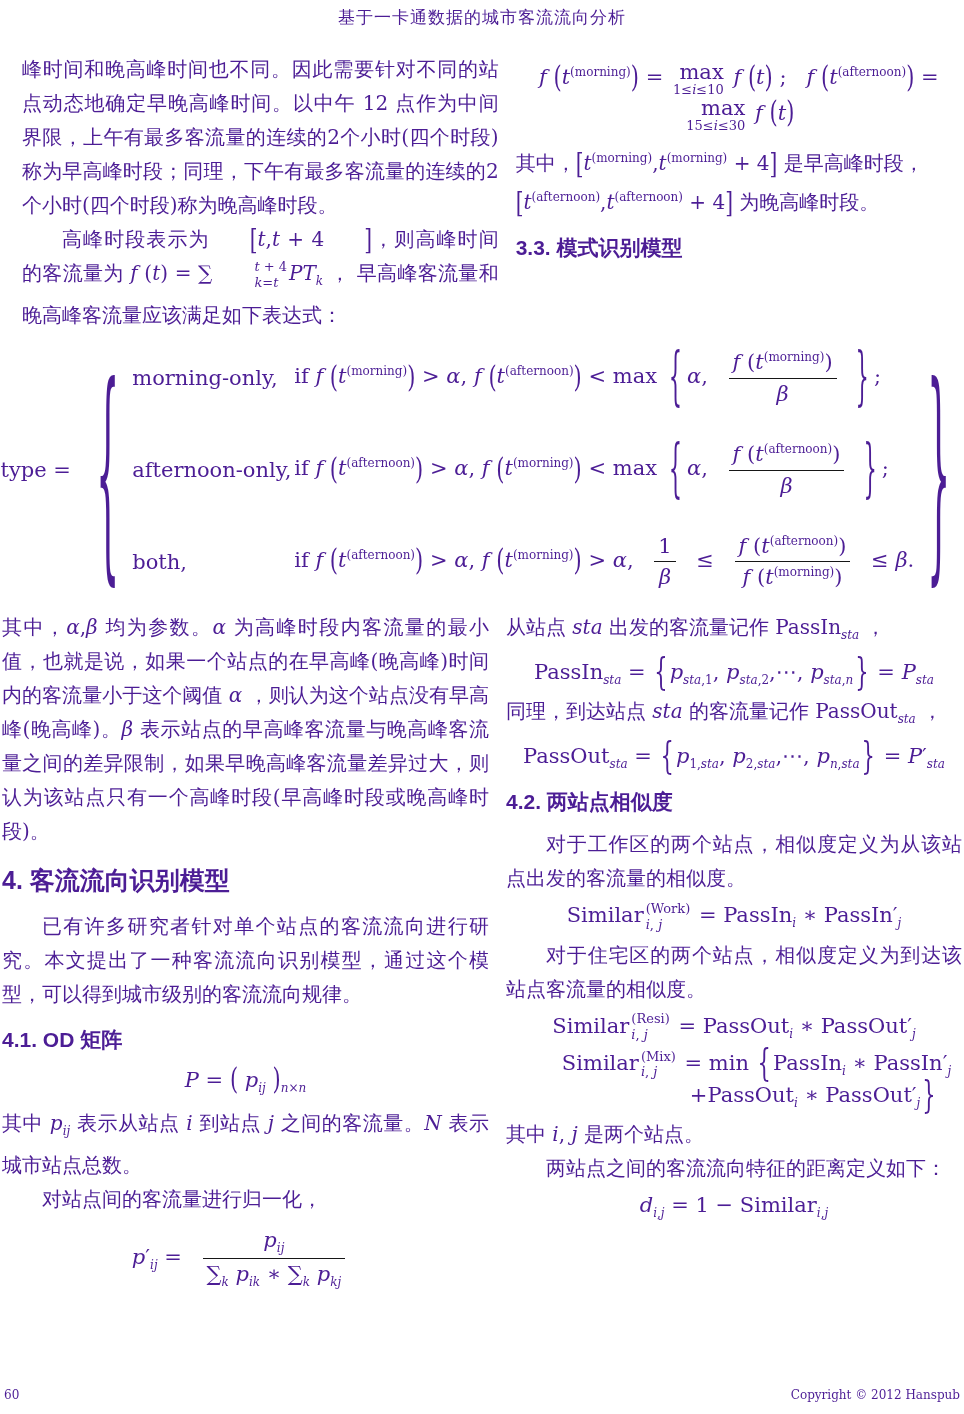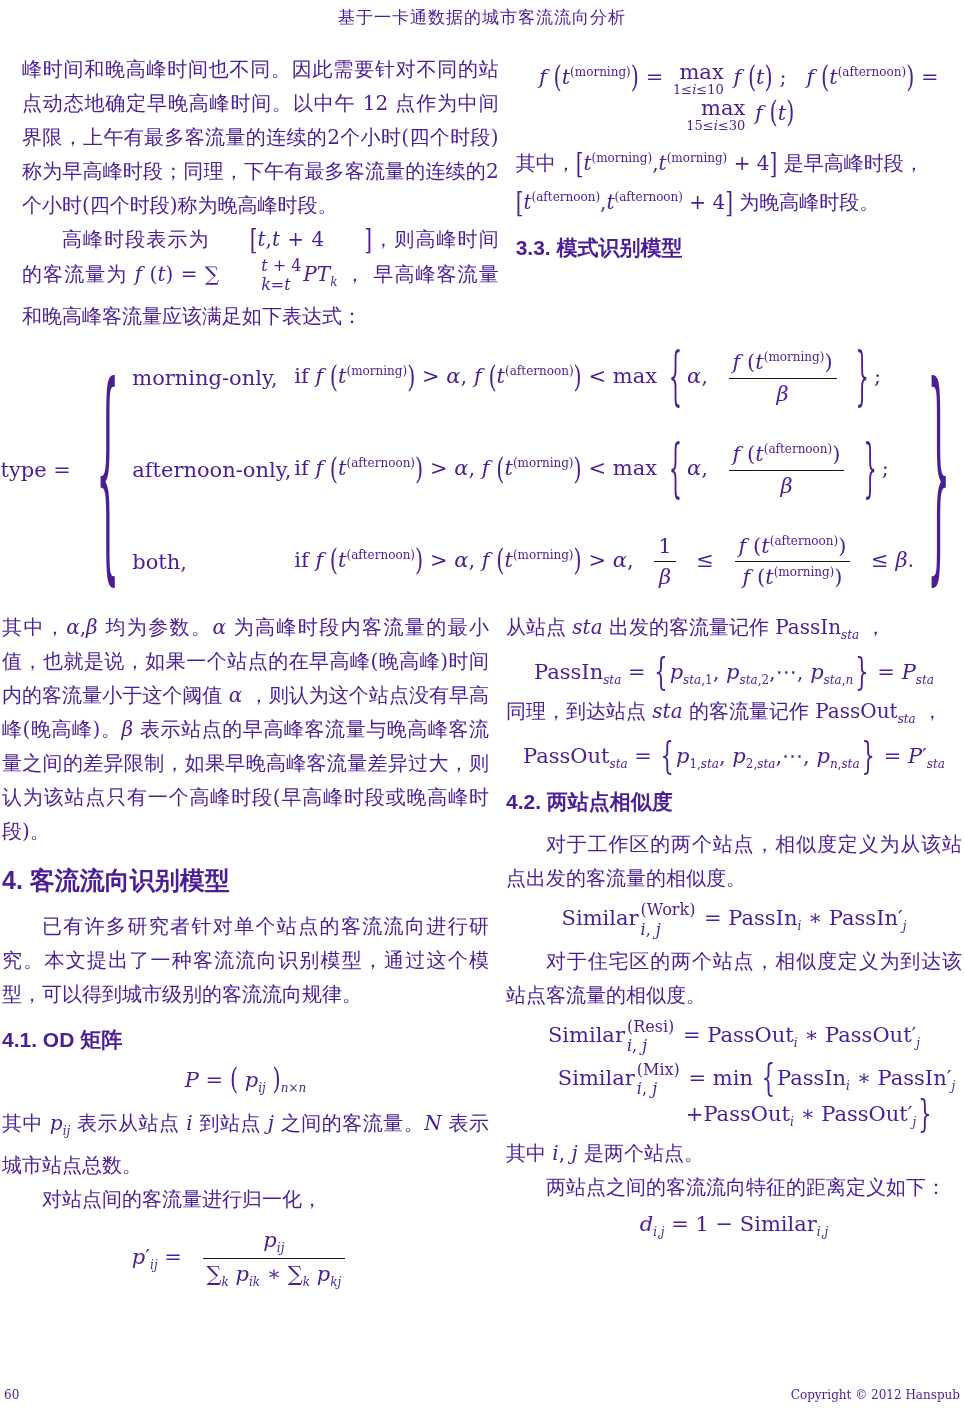--- a/index.html
+++ b/index.html
@@ -25,21 +25,21 @@
   .formula.tight { margin:5px 0; }
   
   i { font-style:italic; }
   sup, sub { font-size:12px; }
   fr { display:inline-block; vertical-align:middle; text-align:center; margin:0 14px; }
   fn { display:block; padding:0 4px; line-height:1.45; }
   fd { display:block; border-top:1.4px solid #161616; padding:0 4px; line-height:1.45; }
   un { display:inline-block; vertical-align:middle; text-align:right; margin:0 3px; }
   ut { display:block; line-height:1.05; }
   ub { display:block; font-size:13px; line-height:1.05; }
-  ss { display:inline-block; vertical-align:middle; font-size:16px; line-height:1.2; text-align:left; margin:0 2px; }
+  ss { display:inline-block; vertical-align:middle; font-size:13px; line-height:1.2; text-align:left; margin:0 2px; }
   st, sb { display:block; }
   bb { display:inline-block; transform:scaleY(1.4); font-style:normal; }
   mb { display:inline-block; transform:scaleY(1.8); margin:0 2px; font-weight:300; }
   mbb { display:inline-block; transform:scaleY(3.0); margin:0 5px; font-weight:300; }
   
   .formula-band { height:280px; display:flex; align-items:center; justify-content:center;
     font-size:21px; }
   .tf-lhs { margin-right:12px; }
   .giant { display:inline-block; font-size:46px; transform:scaleY(5.0) scaleX(0.8);
     font-weight:300; margin:0 10px; }

